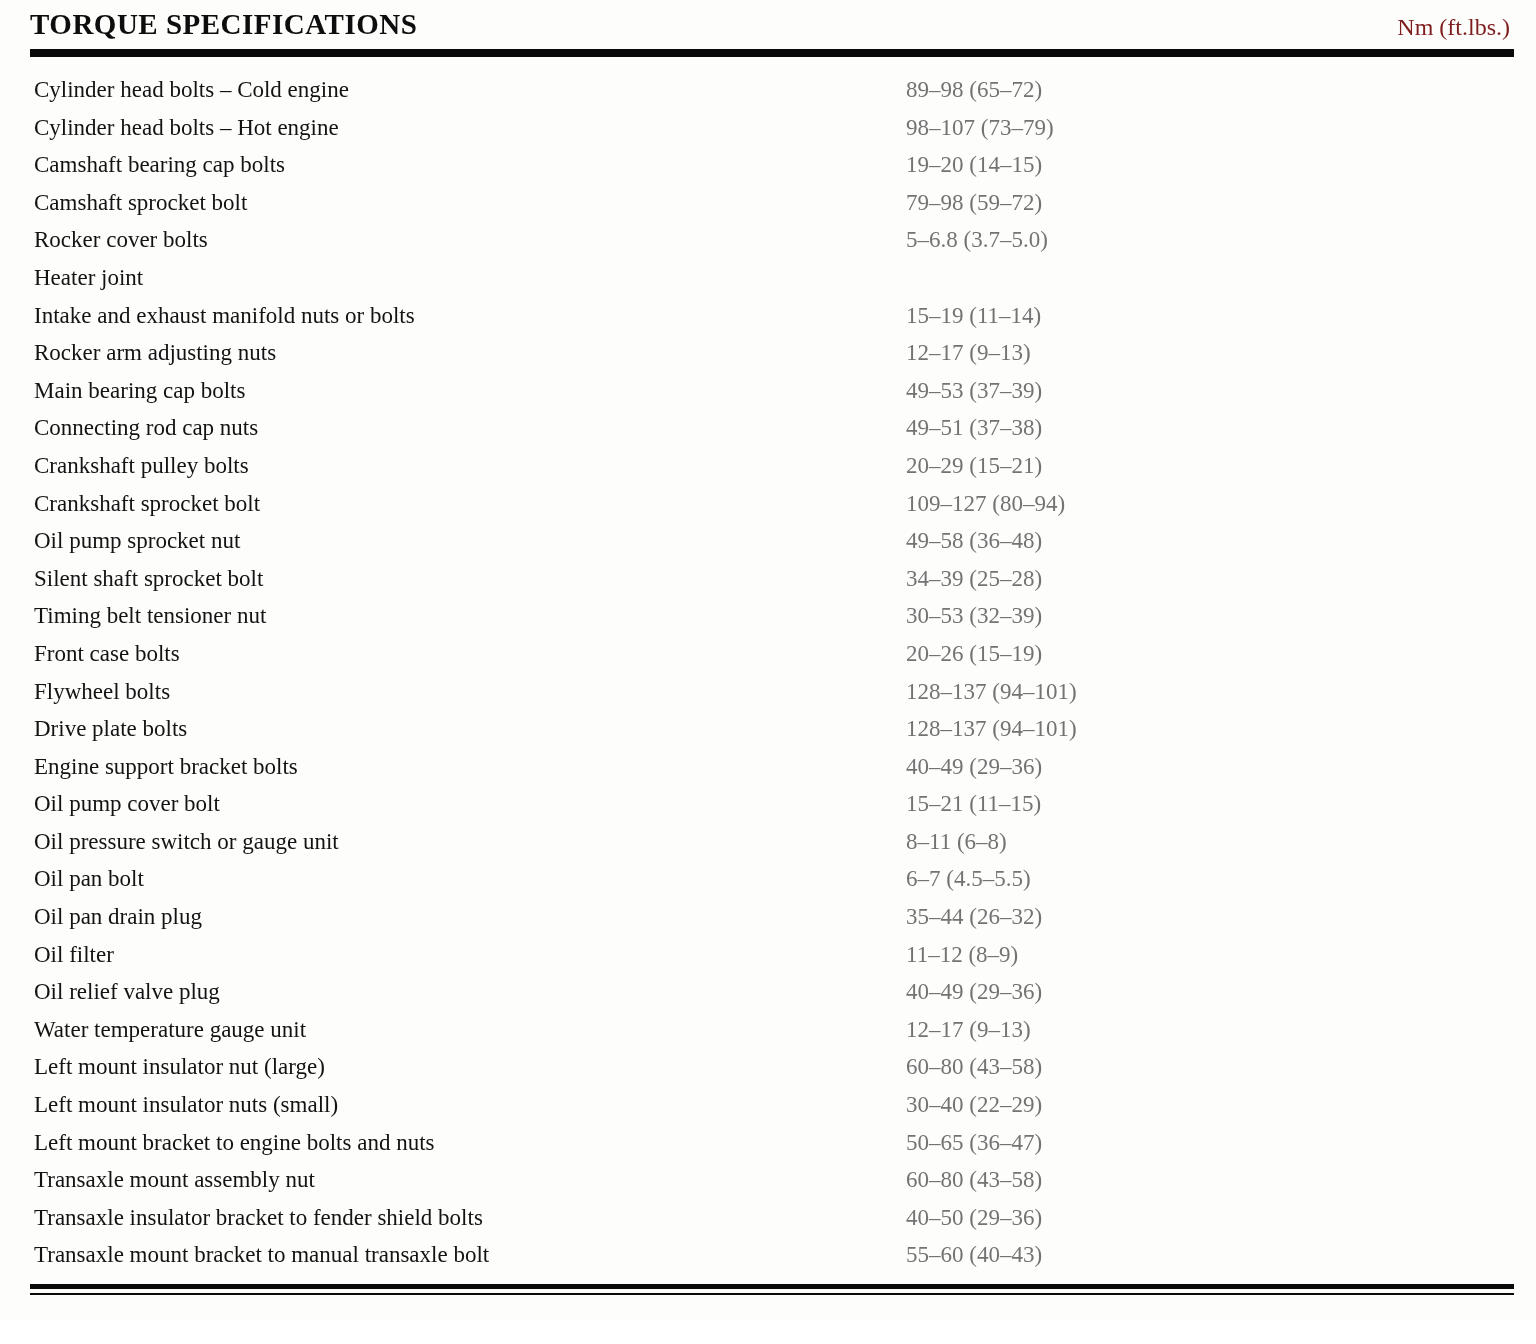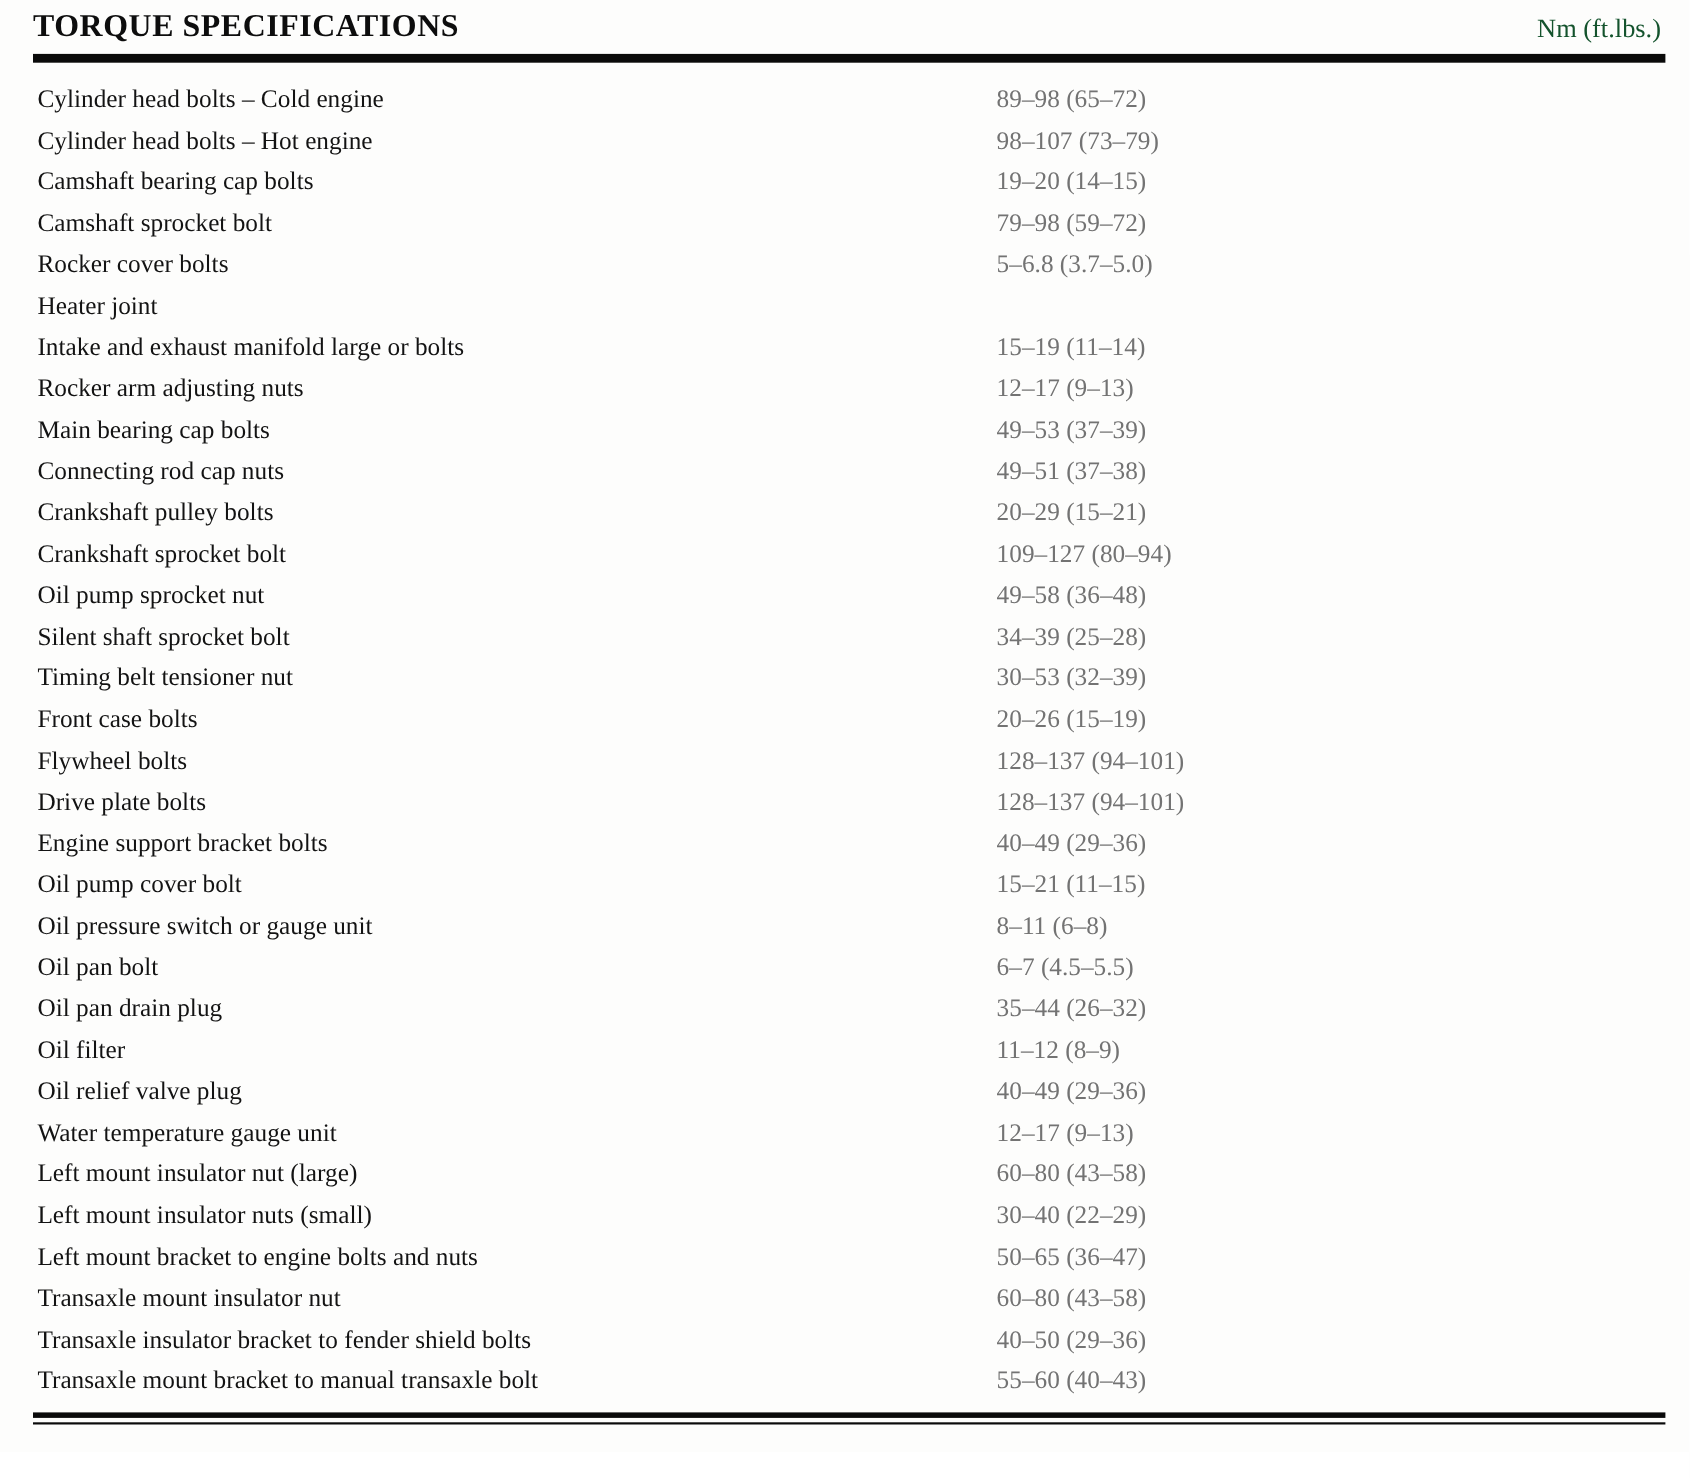--- a/index.html
+++ b/index.html
@@ -31,21 +31,21 @@
   }
   .page-title {
     font-size: 29px;
     font-weight: bold;
     letter-spacing: 0.5px;
     color: #0d0d0d;
   }
   .unit-label {
     font-size: 24px;
     font-weight: normal;
-    color: #14532d;
+    color: #7f1d1d;
     padding-right: 4px;
   }
   .header-rule {
     height: 8px;
     background: #0a0a0a;
     margin-bottom: 14px;
   }
   .torque-table {
     padding-left: 4px;
   }
@@ -105,21 +105,21 @@
           <span class="value">79–98 (59–72)</span>
         </div>
         <div class="row">
           <span class="item">Rocker cover bolts</span>
           <span class="value">5–6.8 (3.7–5.0)</span>
         </div>
         <div class="row">
           <span class="item">Heater joint</span>
         </div>
         <div class="row">
-          <span class="item">Intake and exhaust manifold large or bolts</span>
+          <span class="item">Intake and exhaust manifold nuts or bolts</span>
           <span class="value">15–19 (11–14)</span>
         </div>
         <div class="row">
           <span class="item">Rocker arm adjusting nuts</span>
           <span class="value">12–17 (9–13)</span>
         </div>
         <div class="row">
           <span class="item">Main bearing cap bolts</span>
           <span class="value">49–53 (37–39)</span>
         </div>
@@ -197,21 +197,21 @@
         </div>
         <div class="row">
           <span class="item">Left mount insulator nuts (small)</span>
           <span class="value">30–40 (22–29)</span>
         </div>
         <div class="row">
           <span class="item">Left mount bracket to engine bolts and nuts</span>
           <span class="value">50–65 (36–47)</span>
         </div>
         <div class="row">
-          <span class="item">Transaxle mount insulator nut</span>
+          <span class="item">Transaxle mount assembly nut</span>
           <span class="value">60–80 (43–58)</span>
         </div>
         <div class="row">
           <span class="item">Transaxle insulator bracket to fender shield bolts</span>
           <span class="value">40–50 (29–36)</span>
         </div>
         <div class="row">
           <span class="item">Transaxle mount bracket to manual transaxle bolt</span>
           <span class="value">55–60 (40–43)</span>
         </div>

